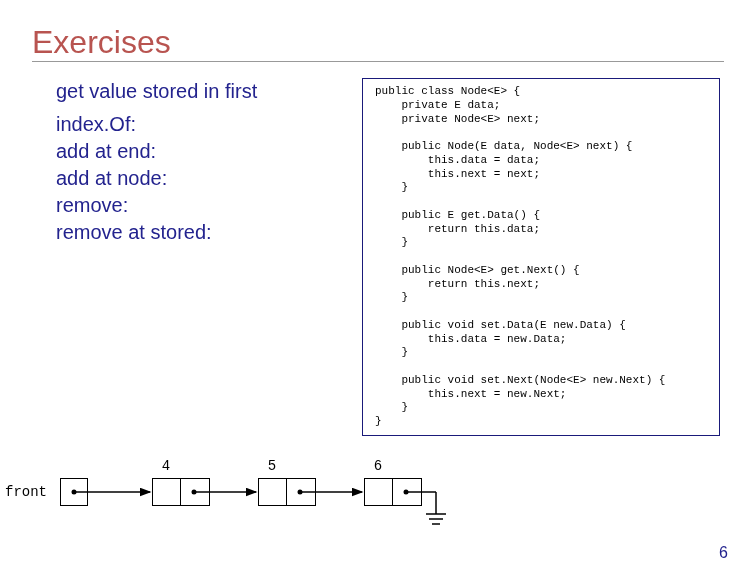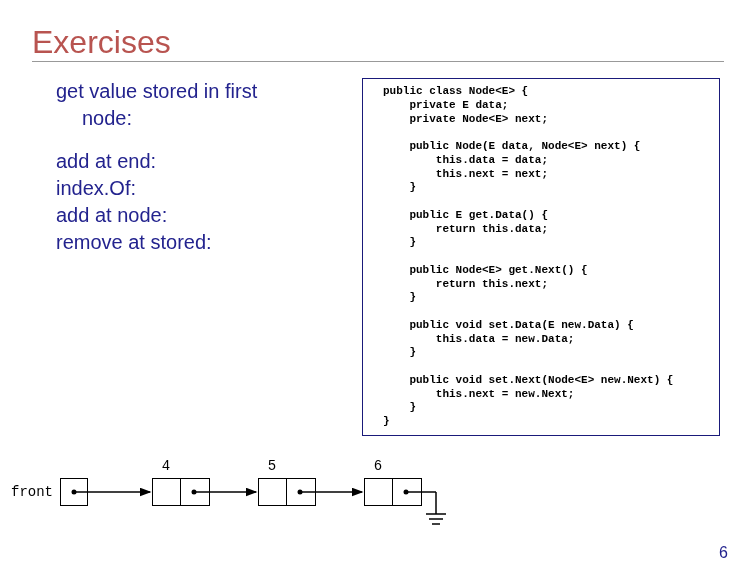--- a/index.html
+++ b/index.html
@@ -30,45 +30,44 @@
     display: flex;
     align-items: flex-start;
   }
   .left-col {
     flex: 0 0 330px;
     padding-left: 24px;
     color: #23238e;
     font-size: 20px;
     line-height: 1.35;
   }
-  .left-col .block1 { margin-bottom: 16px; }
+  .left-col .block1 { margin-bottom: 6px; }
   .left-col .indent { padding-left: 26px; }
   .code-box {
     flex: 1;
     border: 1.5px solid #1a1a7a;
     background: #fff;
-    padding: 6px 20px;
+    padding: 6px 12px;
     font-family: "Courier New", monospace;
     font-size: 11px;
     line-height: 1.25;
     color: #000;
     white-space: pre;
     margin-right: 4px;
-    font-weight: bold;
   }
   .diagram {
     position: absolute;
     left: 0;
     top: 462px;
     width: 460px;
     height: 80px;
   }
   .front-label {
     position: absolute;
-    left: 11px;
+    left: 5px;
     top: 22px;
     font-family: "Courier New", monospace;
     font-size: 14px;
     color: #000;
   }
   .node-box {
     position: absolute;
     border: 1.5px solid #000;
     background: #fff;
     top: 16px;
@@ -122,25 +121,25 @@
 <body>
 
 <div class="slide">
   <h1 class="title">Exercises</h1>
   <hr class="rule">
 
   <div class="content-row">
     <div class="left-col">
       <div class="block1">
         <div>get value stored in first</div>
-        <div class="indent">node:</div>
       </div>
+      <div>index.Of:</div>
       <div>add at end:</div>
-      <div>index.Of:</div>
       <div>add at node:</div>
+      <div>remove:</div>
       <div>remove at stored:</div>
     </div>
 
     <div class="code-box">public class Node&lt;E&gt; {
     private E data;
     private Node&lt;E&gt; next;
 
     public Node(E data, Node&lt;E&gt; next) {
         this.data = data;
         this.next = next;

